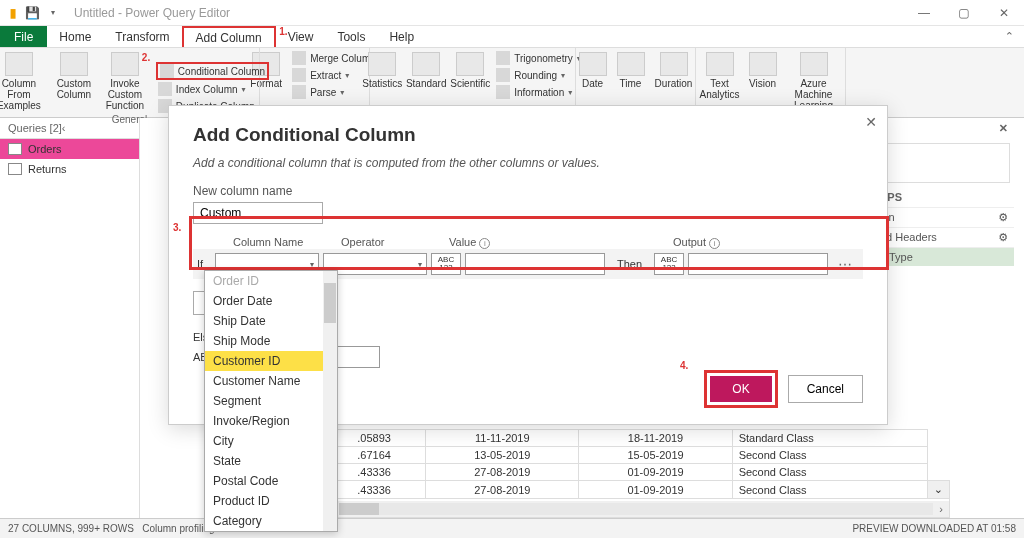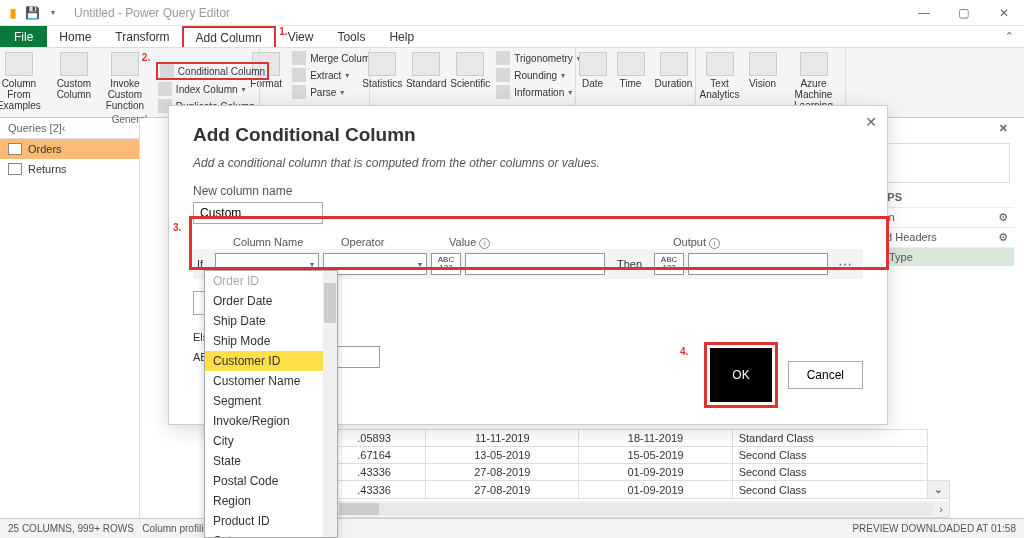--- a/index.html
+++ b/index.html
@@ -31,21 +31,21 @@
   .rbtn-sm-col { display: flex; flex-direction: column; gap: 1px; font-size: 10px; }
   .rbtn-sm { display: flex; align-items: center; gap: 4px; padding: 1px 2px; white-space: nowrap; }
   .rbtn-sm .ic { width: 14px; height: 14px; background: #d8d8d8; }
   .cond-col-btn { border: 2px solid #d33; padding: 0 2px; }
 
   
   .body { display: flex; height: calc(100% - 26px - 22px - 70px - 20px); }
   .queries { width: 140px; border-right: 1px solid #ddd; }
   .queries-hdr { display: flex; align-items: center; justify-content: flex-start; padding: 4px 8px; border-bottom: 1px solid #ddd; color: #666; }
   .queries-item { display: flex; align-items: center; gap: 6px; padding: 4px 8px; }
-  .queries-item.sel { background: #fdba74; }
+  .queries-item.sel { background: #ec4899; }
   .queries-item .ic { width: 14px; height: 12px; border: 1px solid #888; background: #fff; }
 
   .main { flex: 1; position: relative; background: #fff; overflow: hidden; }
 
   
   .settings { position: absolute; right: 10px; top: 118px; width: 140px; background: #fff; }
   .settings .hdr { display: flex; justify-content: space-between; padding: 4px 6px; font-weight: 600; color: #666; }
   .settings .row { display: flex; justify-content: space-between; padding: 3px 6px; border-top: 1px solid #eee; color: #555; }
   .settings .row.sel { background: #d8e8d8; }
 
@@ -88,21 +88,21 @@
   .cond-row .then-lbl { padding: 0 8px; font-size: 11px; }
   .cond-row .dots { font-size: 14px; color: #666; padding-left: 6px; }
   .cond-row-wrap .redbox { position: absolute; left: -4px; top: -20px; width: 700px; height: 54px; border: 3px solid #d33; pointer-events: none; }
 
   .addclause { margin-top: 12px; border: 1px solid #aaa; padding: 4px 10px; background: #fff; font-size: 12px; display: inline-block; }
 
   .else-row { margin-top: 16px; display: flex; align-items: center; gap: 6px; }
   .else-row .lbl { font-size: 11px; }
 
   .dlg-footer { position: absolute; right: 24px; bottom: 16px; display: flex; gap: 10px; align-items: center; }
-  .dlg-footer .ok { background: #000000; color: #fff; border: none; padding: 20px 22px; font-size: 12px; }
+  .dlg-footer .ok { background: #be185d; color: #fff; border: none; padding: 6px 22px; font-size: 12px; }
   .dlg-footer .ok-wrap { border: 3px solid #d33; padding: 3px; }
   .dlg-footer .cancel { background: #fff; border: 1px solid #aaa; padding: 6px 18px; font-size: 12px; }
 
   
   .dropdown { position: absolute; left: 204px; top: 270px; width: 134px; background: #fff; border: 1px solid #aaa; box-shadow: 0 2px 8px rgba(0,0,0,0.2); max-height: 268px; overflow: hidden; z-index: 100; }
   .dropdown .opt { padding: 3px 8px; font-size: 12px; color: #333; }
   .dropdown .opt.strike { color: #aaa; }
   .dropdown .opt.sel { background: #fde047; }
   .dropdown .sb { position: absolute; right: 0; top: 0; width: 14px; height: 100%; background: #f0f0f0; }
   .dropdown .sb .th { width: 12px; height: 40px; background: #ccc; margin: 12px 1px 0; }
@@ -358,21 +358,21 @@
   <div class="row">
       <span>ed Headers</span>
       <span>⚙</span>
     </div>
   <div class="row sel">
       <span>d Type</span>
     </div>
 </div>
 
 <div class="status">
-  <div><span>25 COLUMNS, 999+ ROWS</span> &nbsp; <span>Column profiling base</span></div>
+  <div><span>27 COLUMNS, 999+ ROWS</span> &nbsp; <span>Column profiling base</span></div>
   <div>PREVIEW DOWNLOADED AT 01:58</div>
 </div>
 
 <div class="dialog">
   <div class="close">✕</div>
   <h2>Add Conditional Column</h2>
   <div class="desc">Add a conditional column that is computed from the other columns or values.</div>
   <div class="fld-lbl">New column name</div>
   <input class="txt" value="Custom" style="">
 
@@ -434,20 +434,19 @@
       <div class="opt">Order Date</div>
       <div class="opt">Ship Date</div>
       <div class="opt">Ship Mode</div>
       <div class="opt sel">Customer ID</div>
       <div class="opt">Customer Name</div>
       <div class="opt">Segment</div>
       <div class="opt">Invoke/Region</div>
       <div class="opt">City</div>
       <div class="opt">State</div>
       <div class="opt">Postal Code</div>
-      <div class="opt">Region</div>
       <div class="opt">Product ID</div>
       <div class="opt">Category</div>
     </div>
   <div class="sb">
       <div class="th"></div>
     </div>
 </div>
 
 </body></html>

